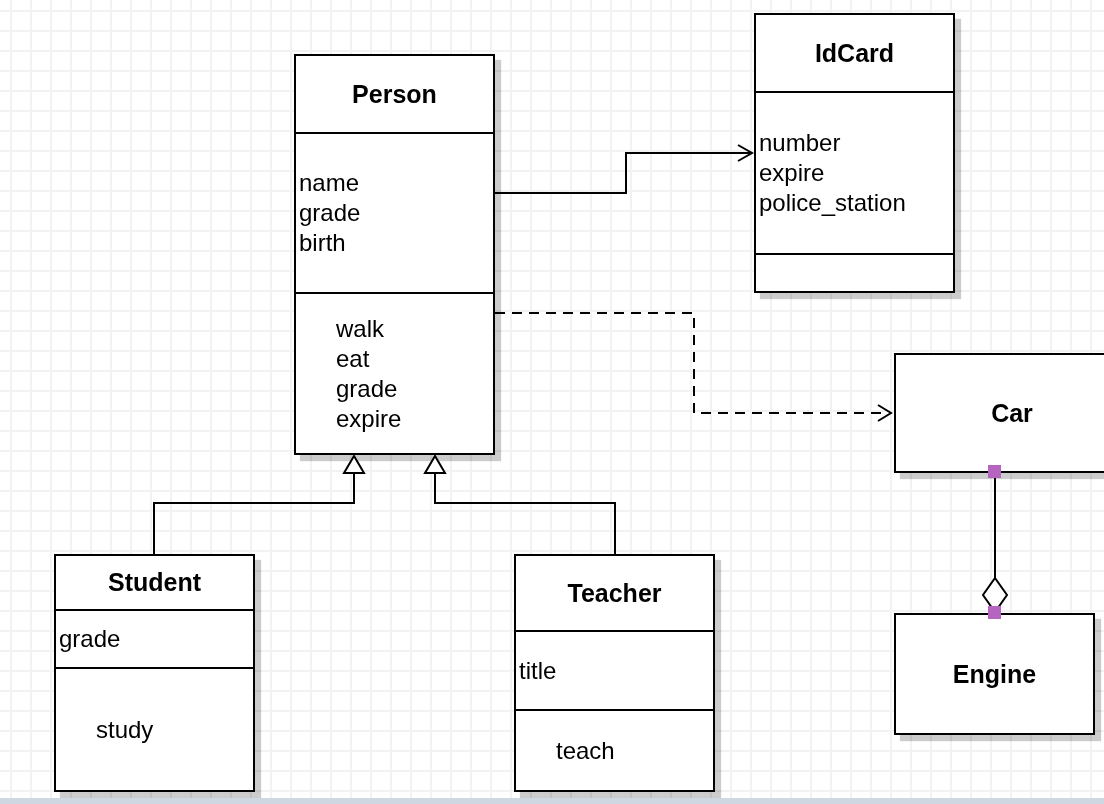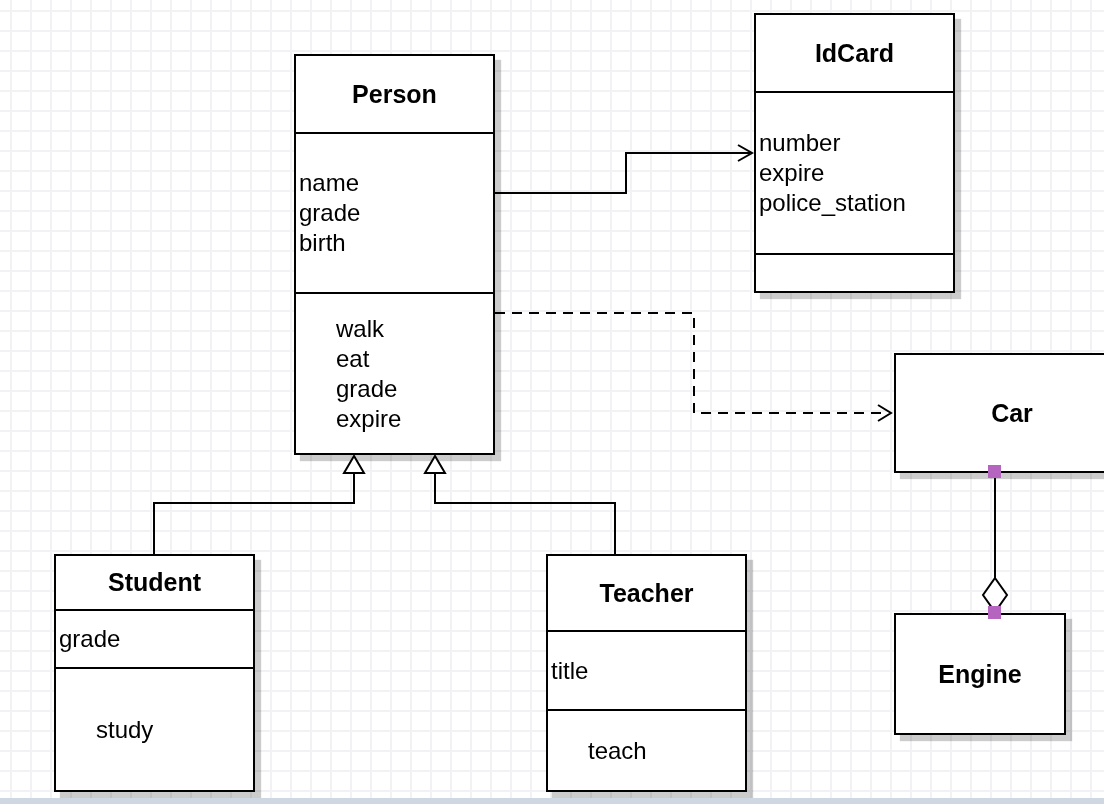--- a/index.html
+++ b/index.html
@@ -98,35 +98,35 @@
       <div class="member">expire</div>
       <div class="member">police_station</div>
     </div>
     <div class="uml-section last"></div>
   </div>
 
   <div class="uml-class" style="left:894px; top:353px; width:236px; height:120px;">
     <div class="uml-title no-divider">Car</div>
   </div>
 
-  <div class="uml-class" style="left:894px; top:613px; width:172px; height:122px;">
+  <div class="uml-class" style="left:894px; top:613px; width:201px; height:122px;">
     <div class="uml-title no-divider">Engine</div>
   </div>
 
   <div class="uml-class" style="left:54px; top:554px; width:201px; height:238px;">
     <div class="uml-title" style="height:55px">Student</div>
     <div class="uml-section" style="height:58px">
       <div class="member">grade</div>
     </div>
     <div class="uml-section last">
       <div class="member">study</div>
     </div>
   </div>
 
-  <div class="uml-class" style="left:514px; top:554px; width:201px; height:238px;margin-left:32px;">
+  <div class="uml-class" style="left:514px; top:554px; width:201px; height:238px;">
     <div class="uml-title" style="height:76px">Teacher</div>
     <div class="uml-section" style="height:79px">
       <div class="member">title</div>
     </div>
     <div class="uml-section last">
       <div class="member">teach</div>
     </div>
   </div>
 
   <svg class="edges" viewBox="0 0 1104 804" xmlns="http://www.w3.org/2000/svg">

